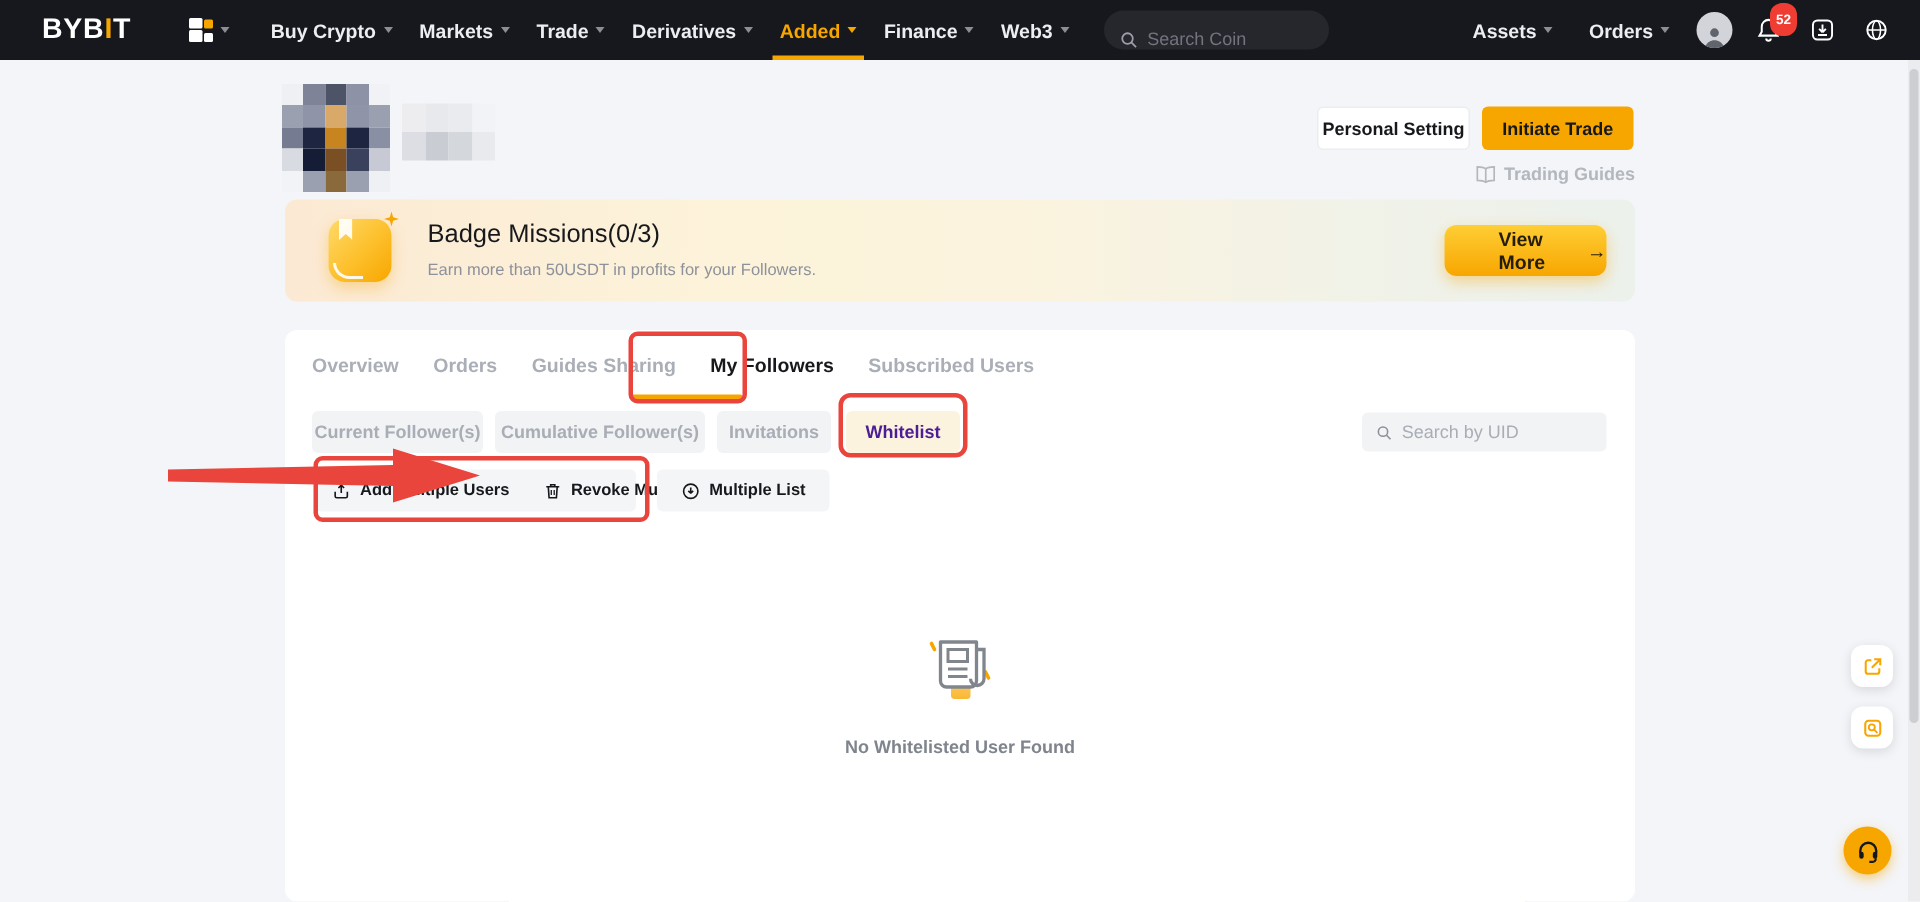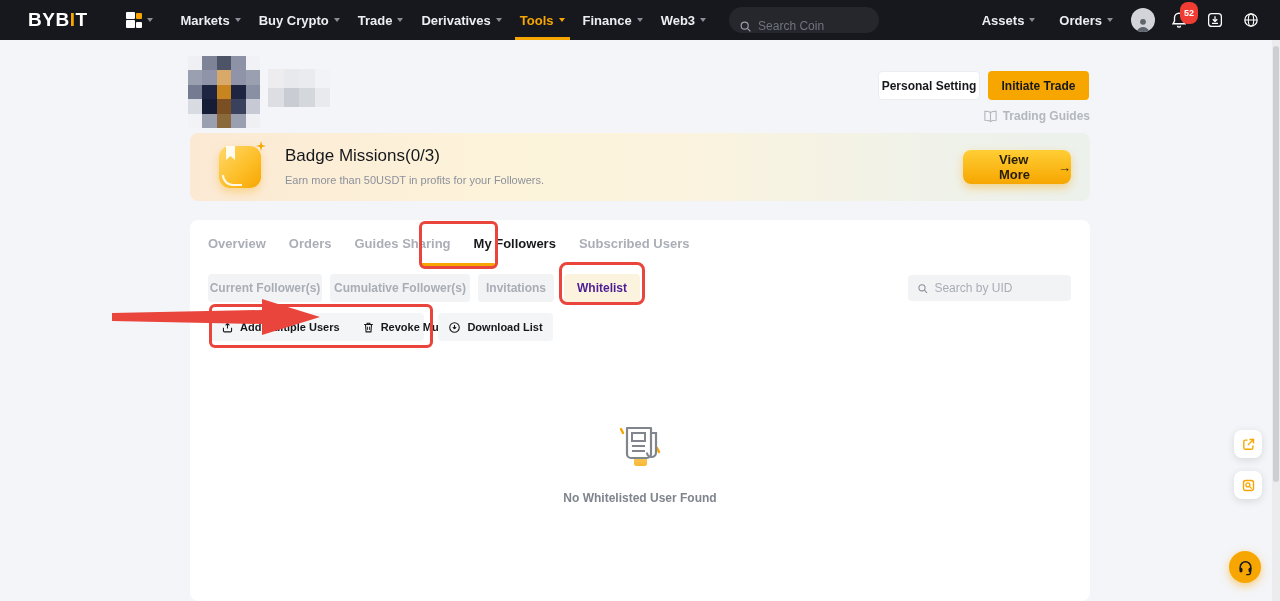--- a/index.html
+++ b/index.html
@@ -144,37 +144,37 @@
     <span class="grid-icon">
         <i></i>
         <i class="orange"></i>
         <i></i>
         <i style="width:6px;height:6px;"></i>
       </span>
     <i class="caret"></i>
   </div>
   <div class="nav-menu">
     <span class="nav-item">
+        <b class="lbl">Buy Crypto</b>
+        <i class="caret"></i>
+      </span>
+    <span class="nav-item">
         <b class="lbl">Markets</b>
         <i class="caret"></i>
       </span>
     <span class="nav-item">
-        <b class="lbl">Buy Crypto</b>
-        <i class="caret"></i>
-      </span>
-    <span class="nav-item">
         <b class="lbl">Trade</b>
         <i class="caret"></i>
       </span>
     <span class="nav-item">
         <b class="lbl">Derivatives</b>
         <i class="caret"></i>
       </span>
     <span class="nav-item active">
-        <b class="lbl">Tools</b>
+        <b class="lbl">Added</b>
         <i class="caret"></i>
         <span class="nav-underline"></span>
       </span>
     <span class="nav-item">
         <b class="lbl">Finance</b>
         <i class="caret"></i>
       </span>
     <span class="nav-item">
         <b class="lbl">Web3</b>
         <i class="caret"></i>
@@ -330,21 +330,21 @@
           <path d="M10.2 10.5v6M13.8 10.5v6" stroke="#17181c" stroke-width="1.6"></path>
         </svg>
       <span>Revoke Multiple Users</span>
     </span>
   </div>
   <div class="action-download">
     <svg width="13" height="13" viewBox="0 0 24 24">
         <circle cx="12" cy="12" r="8.8" fill="none" stroke="#17181c" stroke-width="2"></circle>
         <path d="M12 7.5v7m0 0l-3-3m3 3l3-3" fill="none" stroke="#17181c" stroke-width="2"></path>
       </svg>
-    <span>Download List</span>
+    <span>Multiple List</span>
   </div>
 
 
   <div class="empty-icon">
     <svg width="52" height="52" viewBox="0 0 52 52">
       <defs>
         <linearGradient id="og" x1="0" y1="0" x2="0" y2="1">
           <stop offset="0" stop-color="#ffd97a"></stop>
             <stop offset="1" stop-color="#f7a600"></stop>
         </linearGradient>

